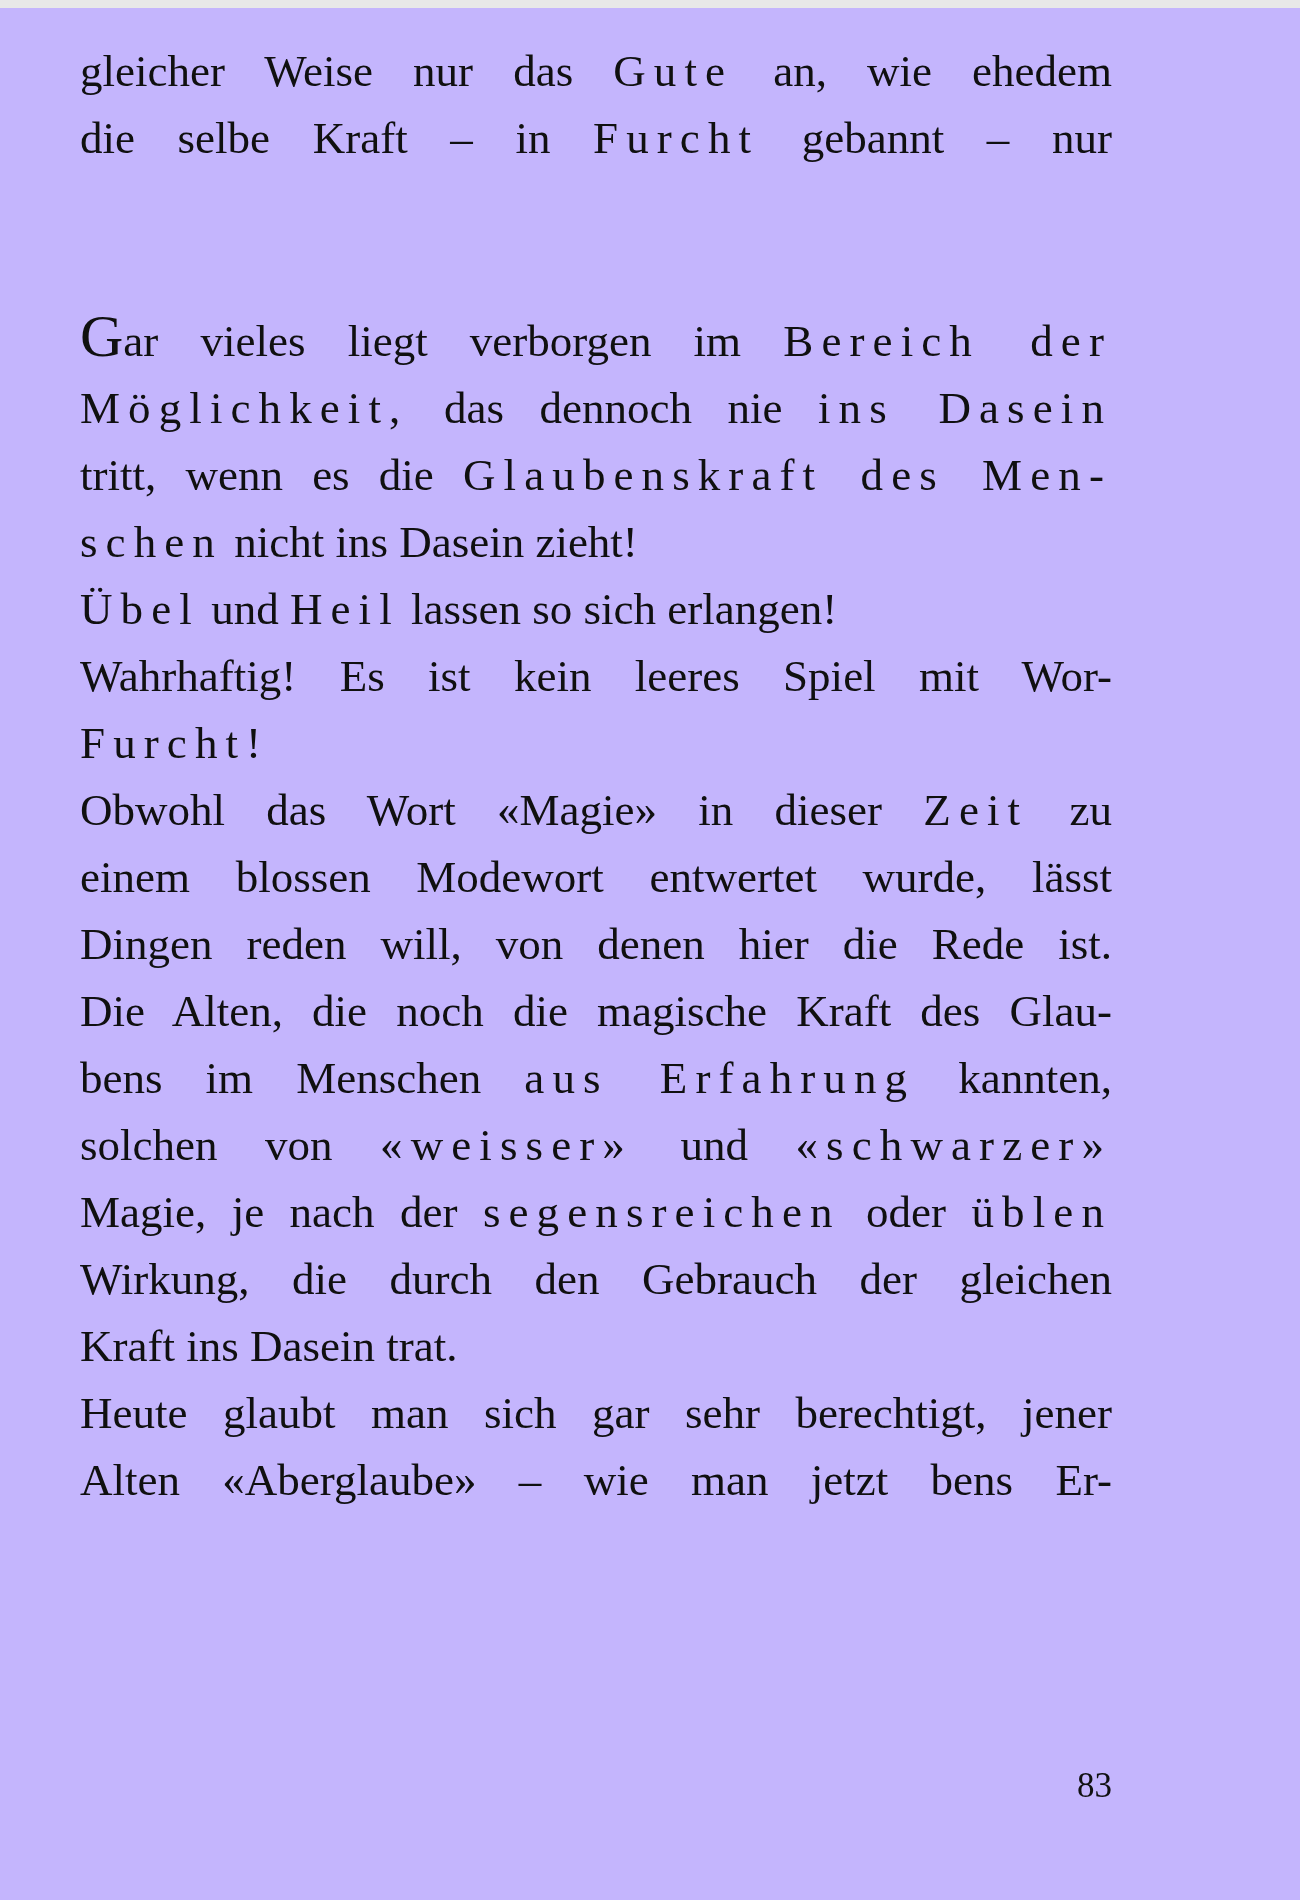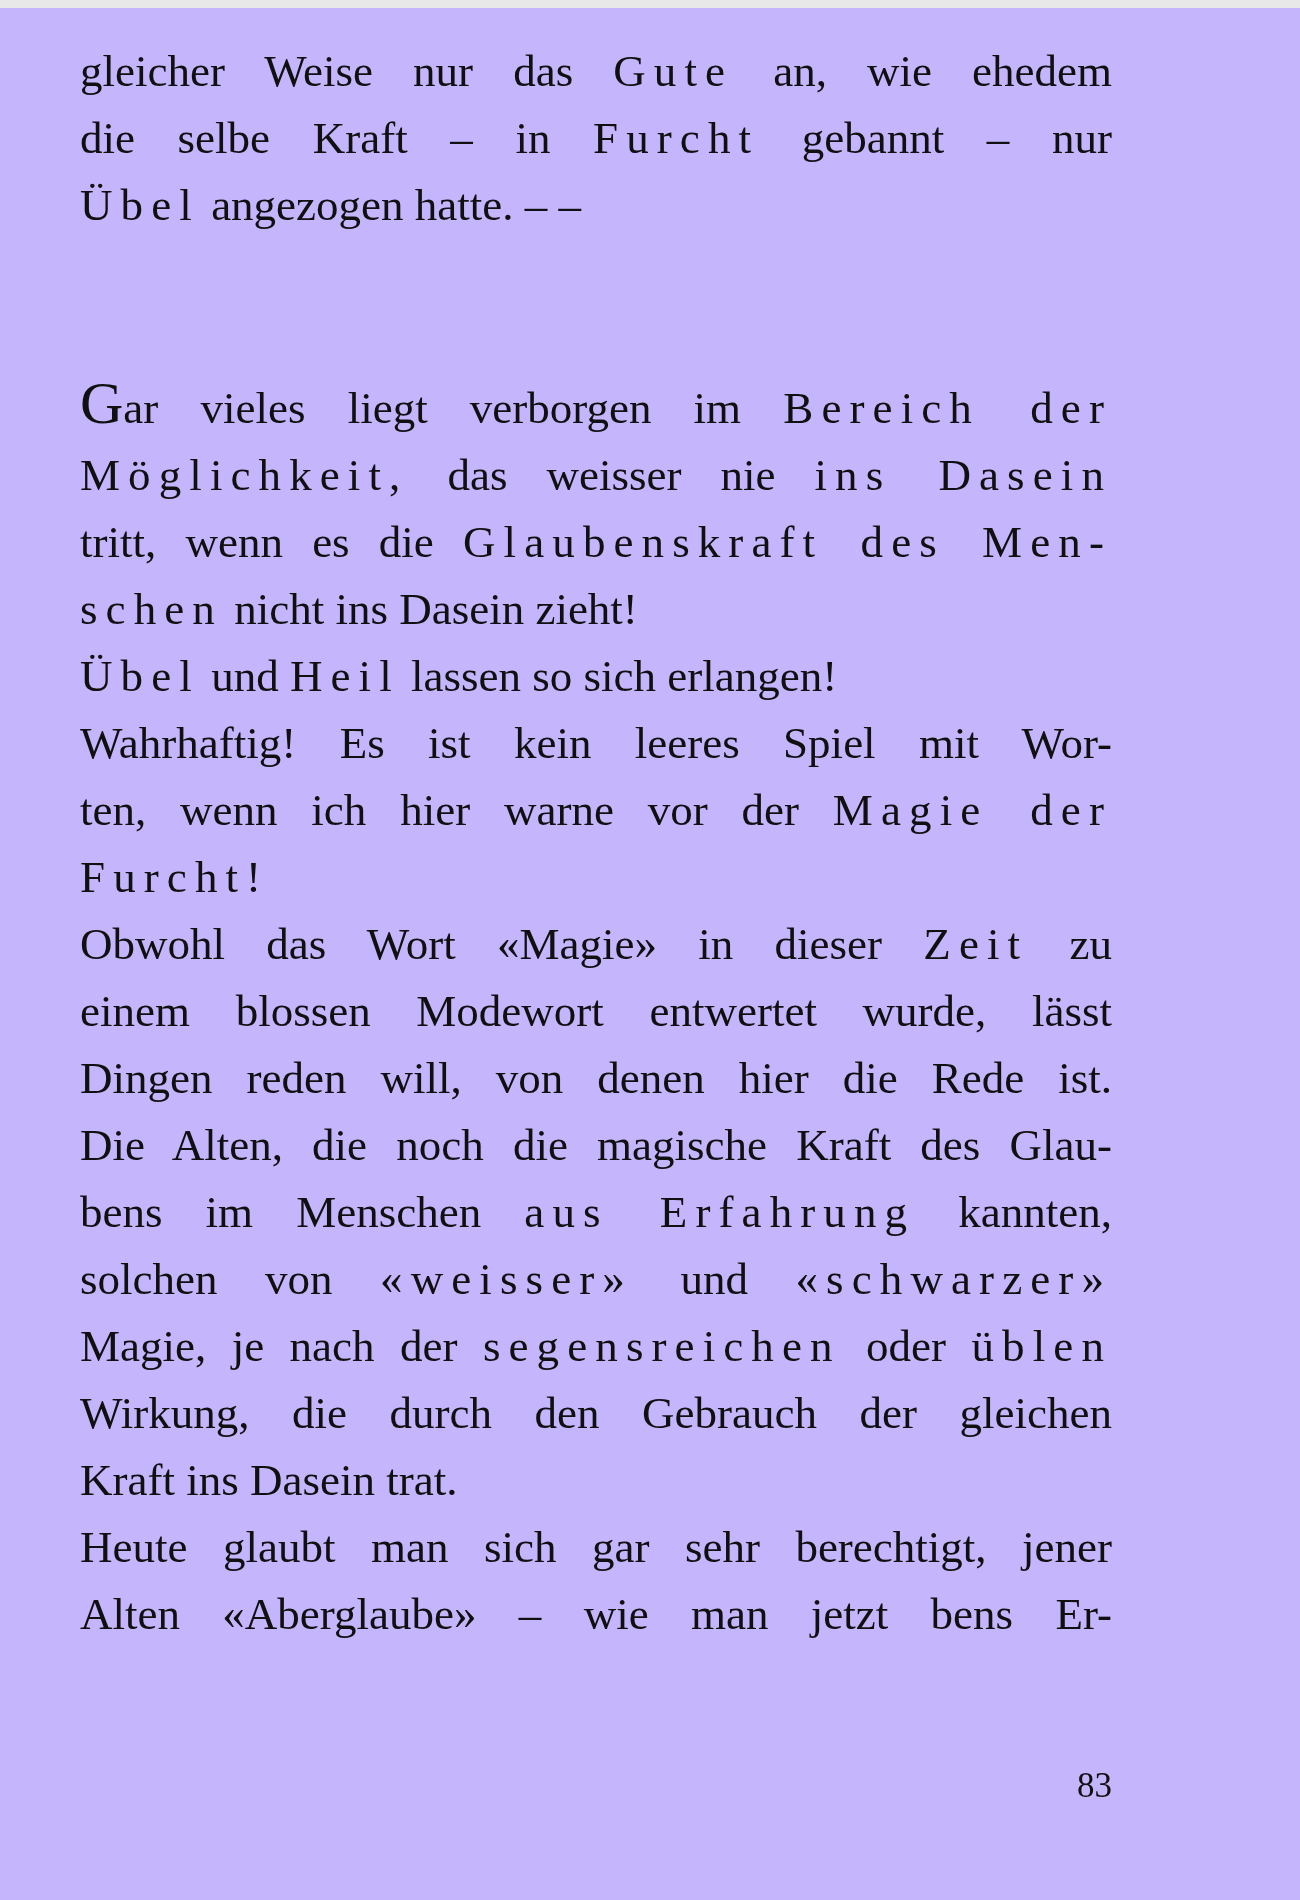--- a/index.html
+++ b/index.html
@@ -45,30 +45,28 @@
   }
 </style>
 </head>
 <body>
 
 <div class="page">
   <main class="column" id="text-column">
       <div class="para">
         <div class="line j"><span>gleicher Weise nur das </span><span class="sp">Gute</span><span> an, wie ehedem</span></div>
         <div class="line j"><span>die selbe Kraft – in </span><span class="sp">Furcht</span><span> gebannt – nur</span></div>
-        <div class="line l"><span class="sp">Übel</span><span> angezogen hatte. – –</span></div>
       </div>
       <div class="para">
         <div class="line j"><span class="drop">G</span><span>ar vieles liegt verborgen im </span><span class="sp">Bereich der</span></div>
-        <div class="line j"><span class="sp">Möglichkeit,</span><span> das weisser nie </span><span class="sp">ins Dasein</span></div>
+        <div class="line j"><span class="sp">Möglichkeit,</span><span> das dennoch nie </span><span class="sp">ins Dasein</span></div>
         <div class="line j"><span>tritt, wenn es die </span><span class="sp">Glaubenskraft des Men-</span></div>
         <div class="line l"><span class="sp">schen</span><span> nicht ins Dasein zieht!</span></div>
         <div class="line l"><span class="sp">Übel</span><span> und </span><span class="sp">Heil</span><span> lassen so sich erlangen!</span></div>
         <div class="line j"><span>Wahrhaftig! Es ist kein leeres Spiel mit Wor-</span></div>
-        <div class="line j"><span>ten, wenn ich hier warne vor der </span><span class="sp">Magie der</span></div>
         <div class="line l"><span class="sp">Furcht!</span></div>
         <div class="line j"><span>Obwohl das Wort «Magie» in dieser </span><span class="sp">Zeit</span><span> zu</span></div>
         <div class="line j"><span>einem blossen Modewort entwertet wurde, lässt</span></div>
         <div class="line j"><span>Dingen reden will, von denen hier die Rede ist.</span></div>
         <div class="line j"><span>Die Alten, die noch die magische Kraft des Glau-</span></div>
         <div class="line j"><span>bens im Menschen </span><span class="sp">aus Erfahrung</span><span> kannten,</span></div>
         <div class="line j"><span>solchen von </span><span class="sp">«weisser»</span><span> und </span><span class="sp">«schwarzer»</span></div>
         <div class="line j"><span>Magie, je nach der </span><span class="sp">segensreichen</span><span> oder </span><span class="sp">üblen</span></div>
         <div class="line j"><span>Wirkung, die durch den Gebrauch der gleichen</span></div>
         <div class="line l"><span>Kraft ins Dasein trat.</span></div>

